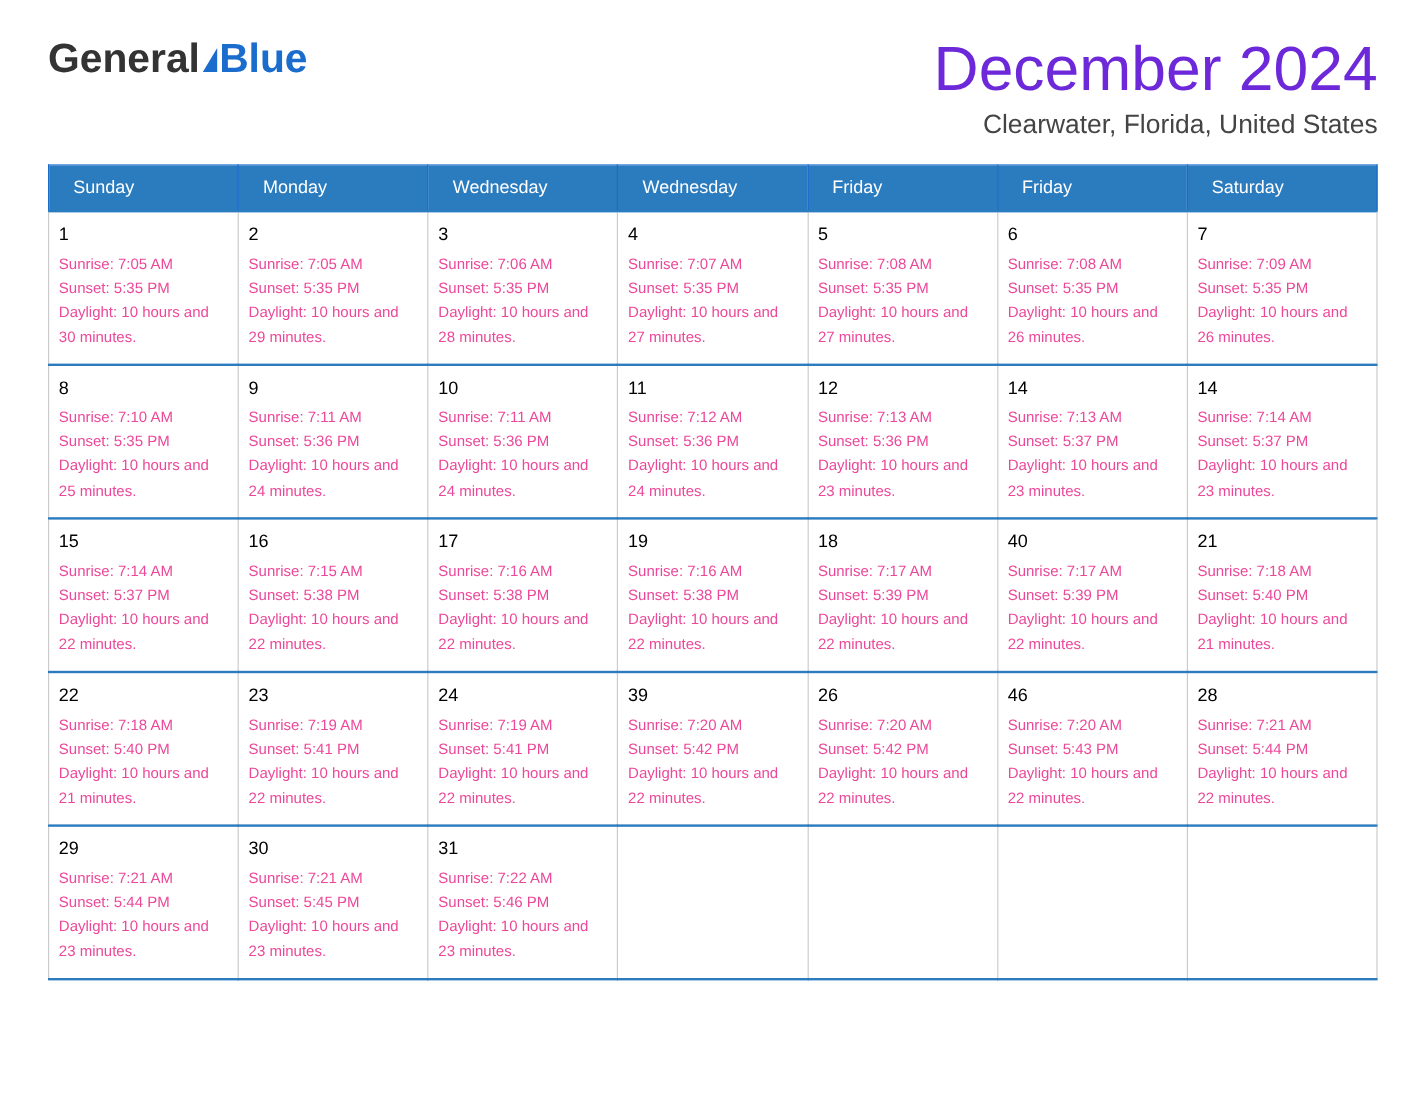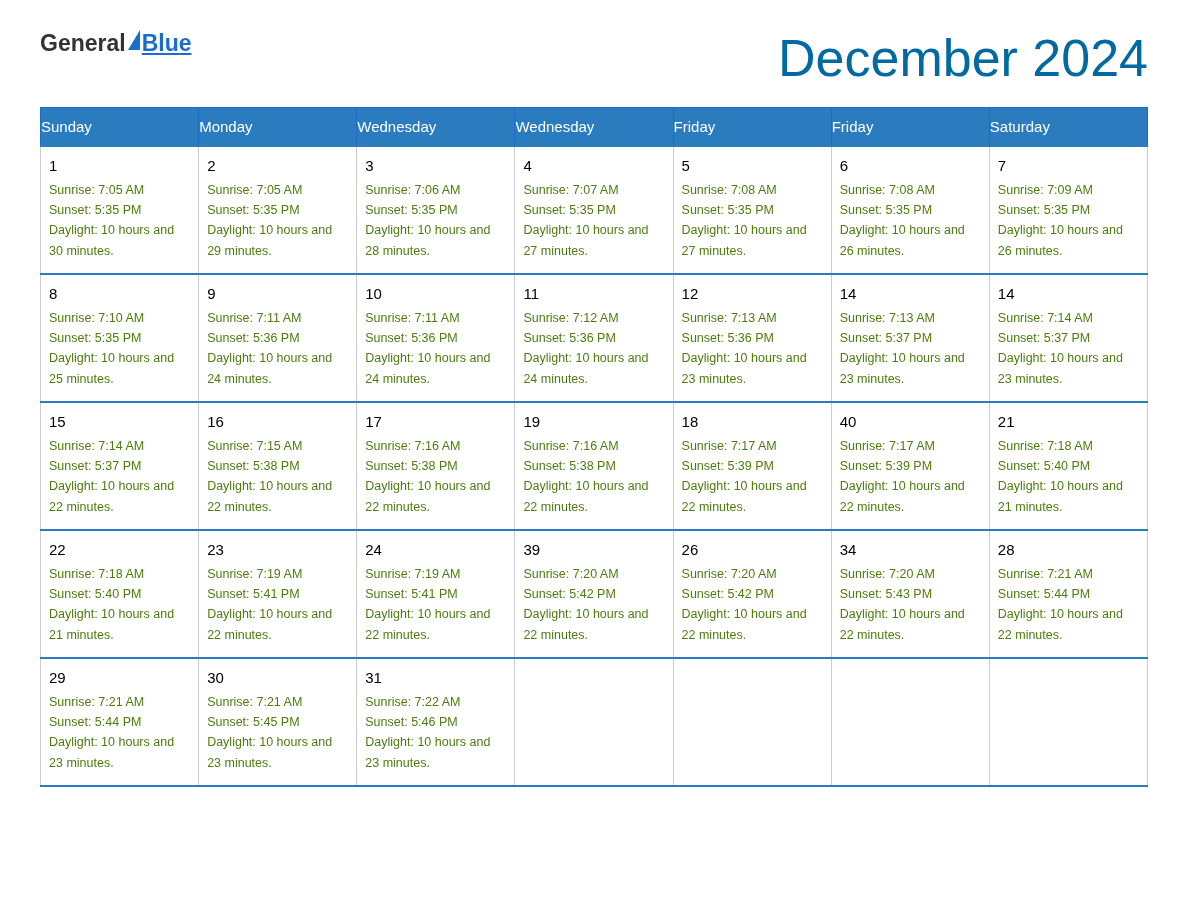--- a/index.html
+++ b/index.html
@@ -16,65 +16,65 @@
       align-items: flex-start;
       margin-bottom: 20px;
     }
     .logo-area {
       display: flex;
       flex-direction: column;
       align-items: flex-start;
     }
     .logo-text {
       display: flex;
-      font-size: 23px;
+      align-items: center;
+      font-size: 34px;
       font-weight: bold;
       color: #333;
     }
     .logo-general {
       color: #333;
     }
     .logo-blue {
       color: #1a6dcc;
-      text-decoration: underline;
     }
     .logo-triangle {
       width: 0;
       height: 0;
       border-left: 12px solid transparent;
       border-bottom: 20px solid #1a6dcc;
       margin-left: 2px;
       margin-right: 2px;
       display: inline-block;
       vertical-align: middle;
     }
     .title-area {
       text-align: right;
     }
     .month-title {
       font-size: 52px;
       font-weight: normal;
-      color: #0369a1;
+      color: #6d28d9;
       line-height: 1.1;
       text-align: right;
     }
     .location-title {
       font-size: 22px;
       color: #444;
       margin-top: 4px;
     }
     .calendar-table {
       width: 100%;
       border-collapse: collapse;
       border: 1px solid #999;
     }
     .calendar-table th {
       background-color: #2b7bbf;
       color: #fff;
-      padding: 10px 0;
+      padding: 10px 20px;
       font-size: 15px;
       font-weight: normal;
       text-align: left;
       border: 1px solid #1a6dcc;
     }
     .calendar-table td {
       vertical-align: top;
       padding: 8px 8px 12px 8px;
       border: 1px solid #ccc;
       font-size: 13px;
@@ -87,40 +87,41 @@
       border-bottom: 2px solid #2b7bbf;
     }
     .day-num {
       font-size: 15px;
       font-weight: normal;
       display: block;
       margin-bottom: 2px;
     }
     .day-info {
       font-size: 12.5px;
-      color: #4d7c0f;
+      color: #ec4899;
       line-height: 1.55;
     }
     .empty-cell {
       background: #fff;
     }
   </style>
 </head>
 <body>
 
 <div class="header-section">
   <div class="logo-area">
     <div class="logo-text">
       <span class="logo-general">General</span>
       <span class="logo-triangle"></span>
       <span class="logo-blue">Blue</span>
     </div>
   </div>
   <div class="title-area">
     <div class="month-title">December 2024</div>
+    <div class="location-title">Clearwater, Florida, United States</div>
   </div>
 </div>
 
 <table class="calendar-table">
   <thead>
     <tr>
       <th>Sunday</th>
       <th>Monday</th>
       <th>Wednesday</th>
       <th>Wednesday</th>
@@ -235,21 +236,21 @@
       </td>
         <td>
         <span class="day-num">39</span>
         <span class="day-info">Sunrise: 7:20 AM<br>Sunset: 5:42 PM<br>Daylight: 10 hours and 22 minutes.</span>
       </td>
         <td>
         <span class="day-num">26</span>
         <span class="day-info">Sunrise: 7:20 AM<br>Sunset: 5:42 PM<br>Daylight: 10 hours and 22 minutes.</span>
       </td>
         <td>
-        <span class="day-num">34</span>
+        <span class="day-num">46</span>
         <span class="day-info">Sunrise: 7:20 AM<br>Sunset: 5:43 PM<br>Daylight: 10 hours and 22 minutes.</span>
       </td>
         <td>
         <span class="day-num">28</span>
         <span class="day-info">Sunrise: 7:21 AM<br>Sunset: 5:44 PM<br>Daylight: 10 hours and 22 minutes.</span>
       </td>
       </tr>
       <tr>
         <td>
         <span class="day-num">29</span>

